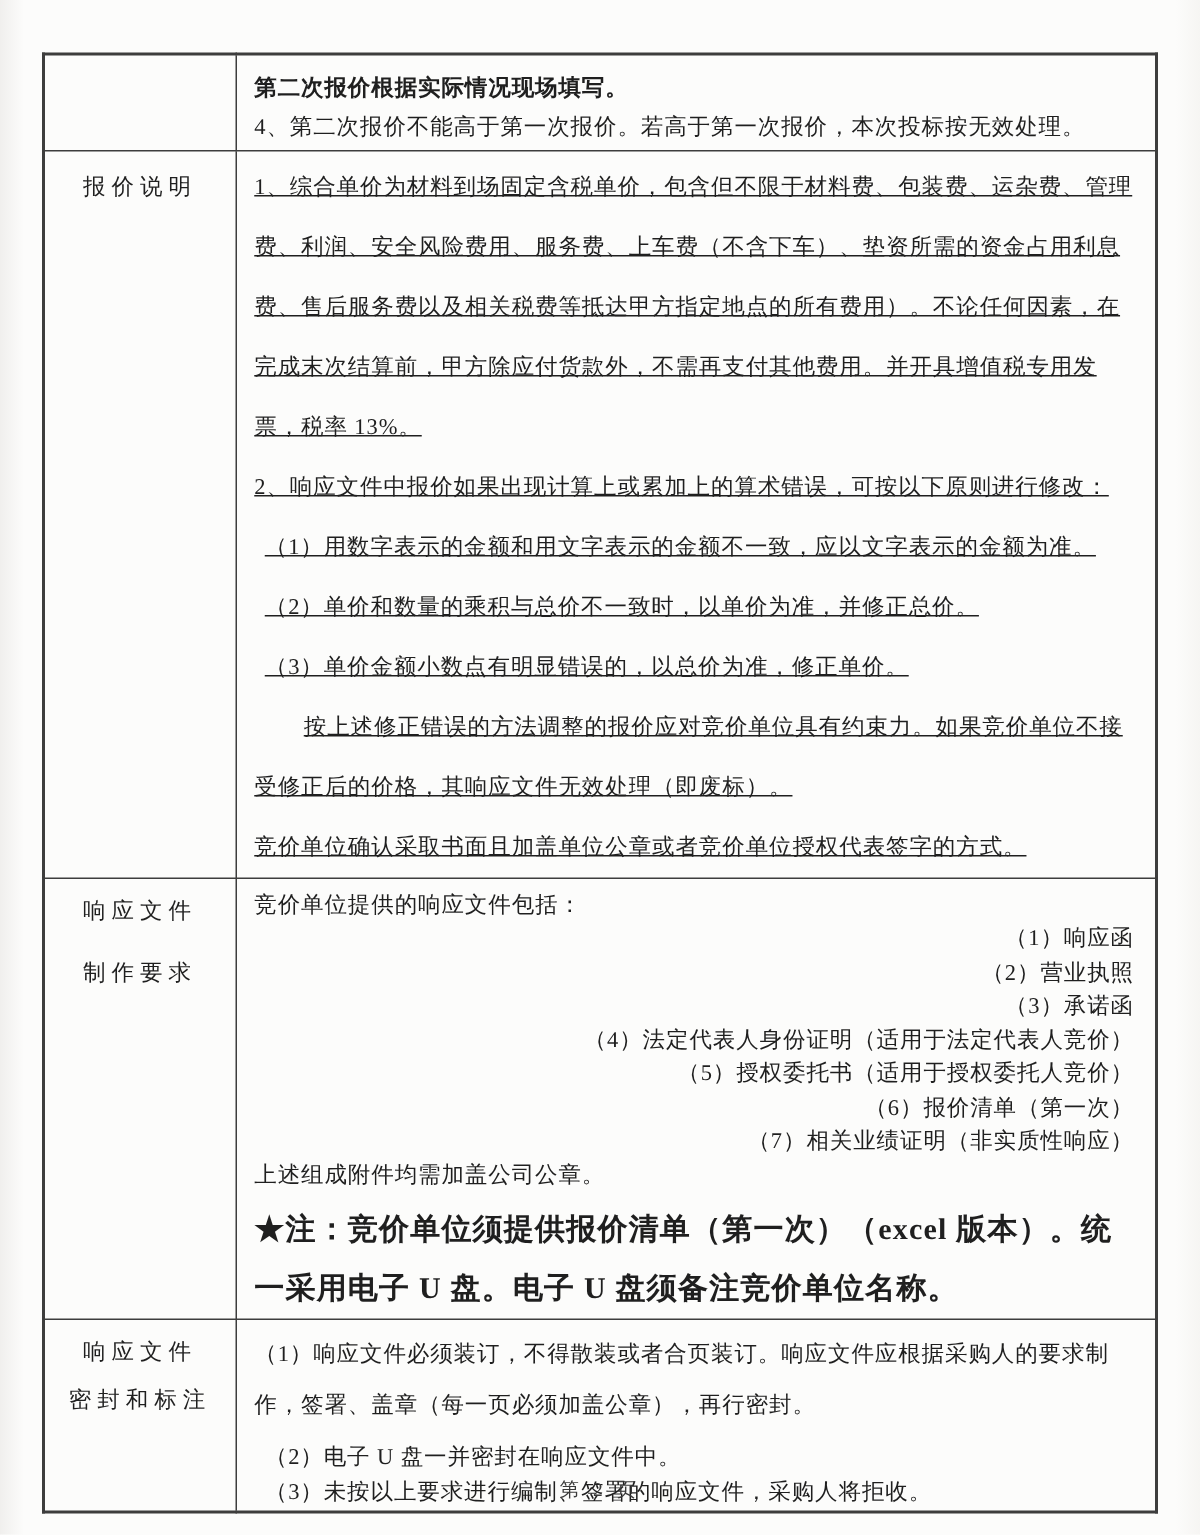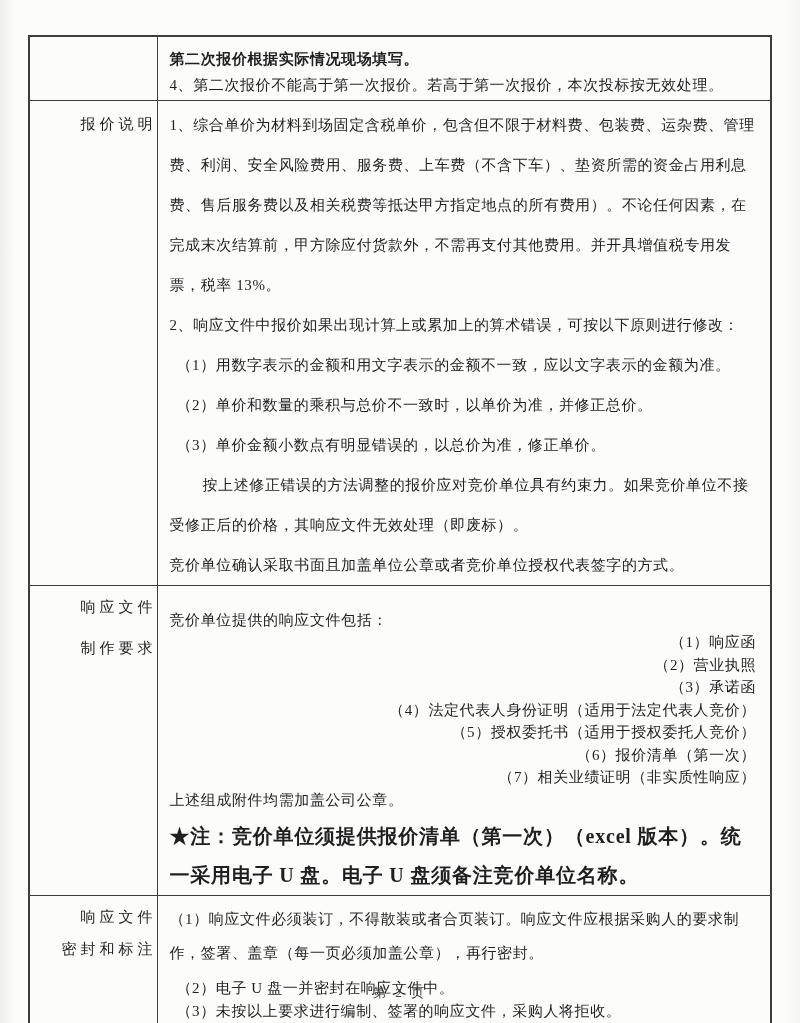--- a/index.html
+++ b/index.html
@@ -30,45 +30,45 @@
     letter-spacing: 0.6px;
   }
   col.c-label { width: 128px; }
   col.c-body  { width: 614px; }
 
   td.label-cell {
     text-align: center;
     padding-top: 14px;
     letter-spacing: 4px;
   }
-  td.label-cell .lbl-line { display: block; text-align: right; }
+  td.label-cell .lbl-line { display: block; }
   tr.r3 td.label-cell .lbl-line:first-child { margin-bottom: 22px; }
   tr.r4 td.label-cell .lbl-line:first-child { margin-bottom: 13px; }
   tr.r3 td.label-cell, tr.r4 td.label-cell { padding-top: 12px; margin-top: 48px; }
 
   td.content-cell { padding: 0 14px 0 12px; }
 
   tr.r1 { height: 64px; }
   tr.r2 { height: 453px; }
   tr.r3 { height: 275px; }
   tr.r4 { height: 118px; }
 
   
   tr.r1 td.content-cell { padding-top: 9px; }
   tr.r1 p { line-height: 26px; }
   tr.r1 p.strong { font-weight: bold; }
 
   
   tr.r2 td.content-cell { padding-top: 4px; }
-  tr.r2 p { line-height: 40px; }
+  tr.r2 p { line-height: 40px; text-decoration: underline; }
   tr.r2 p.sub { padding-left: 7px; }
   tr.r2 p.first-indent { text-indent: 2.2em; }
 
   
-  tr.r3 td.content-cell { padding-top: 23px; }
+  tr.r3 td.content-cell { padding-top: 7px; }
   tr.r3 .line { line-height: 22.5px; }
   tr.r3 .list .line { padding-left: 7px; text-align: right; }
   tr.r3 .note {
     font-weight: bold;
     font-size: 20px;
     line-height: 39px;
     margin-top: 6px;
     letter-spacing: 0.8px;
   }
 

